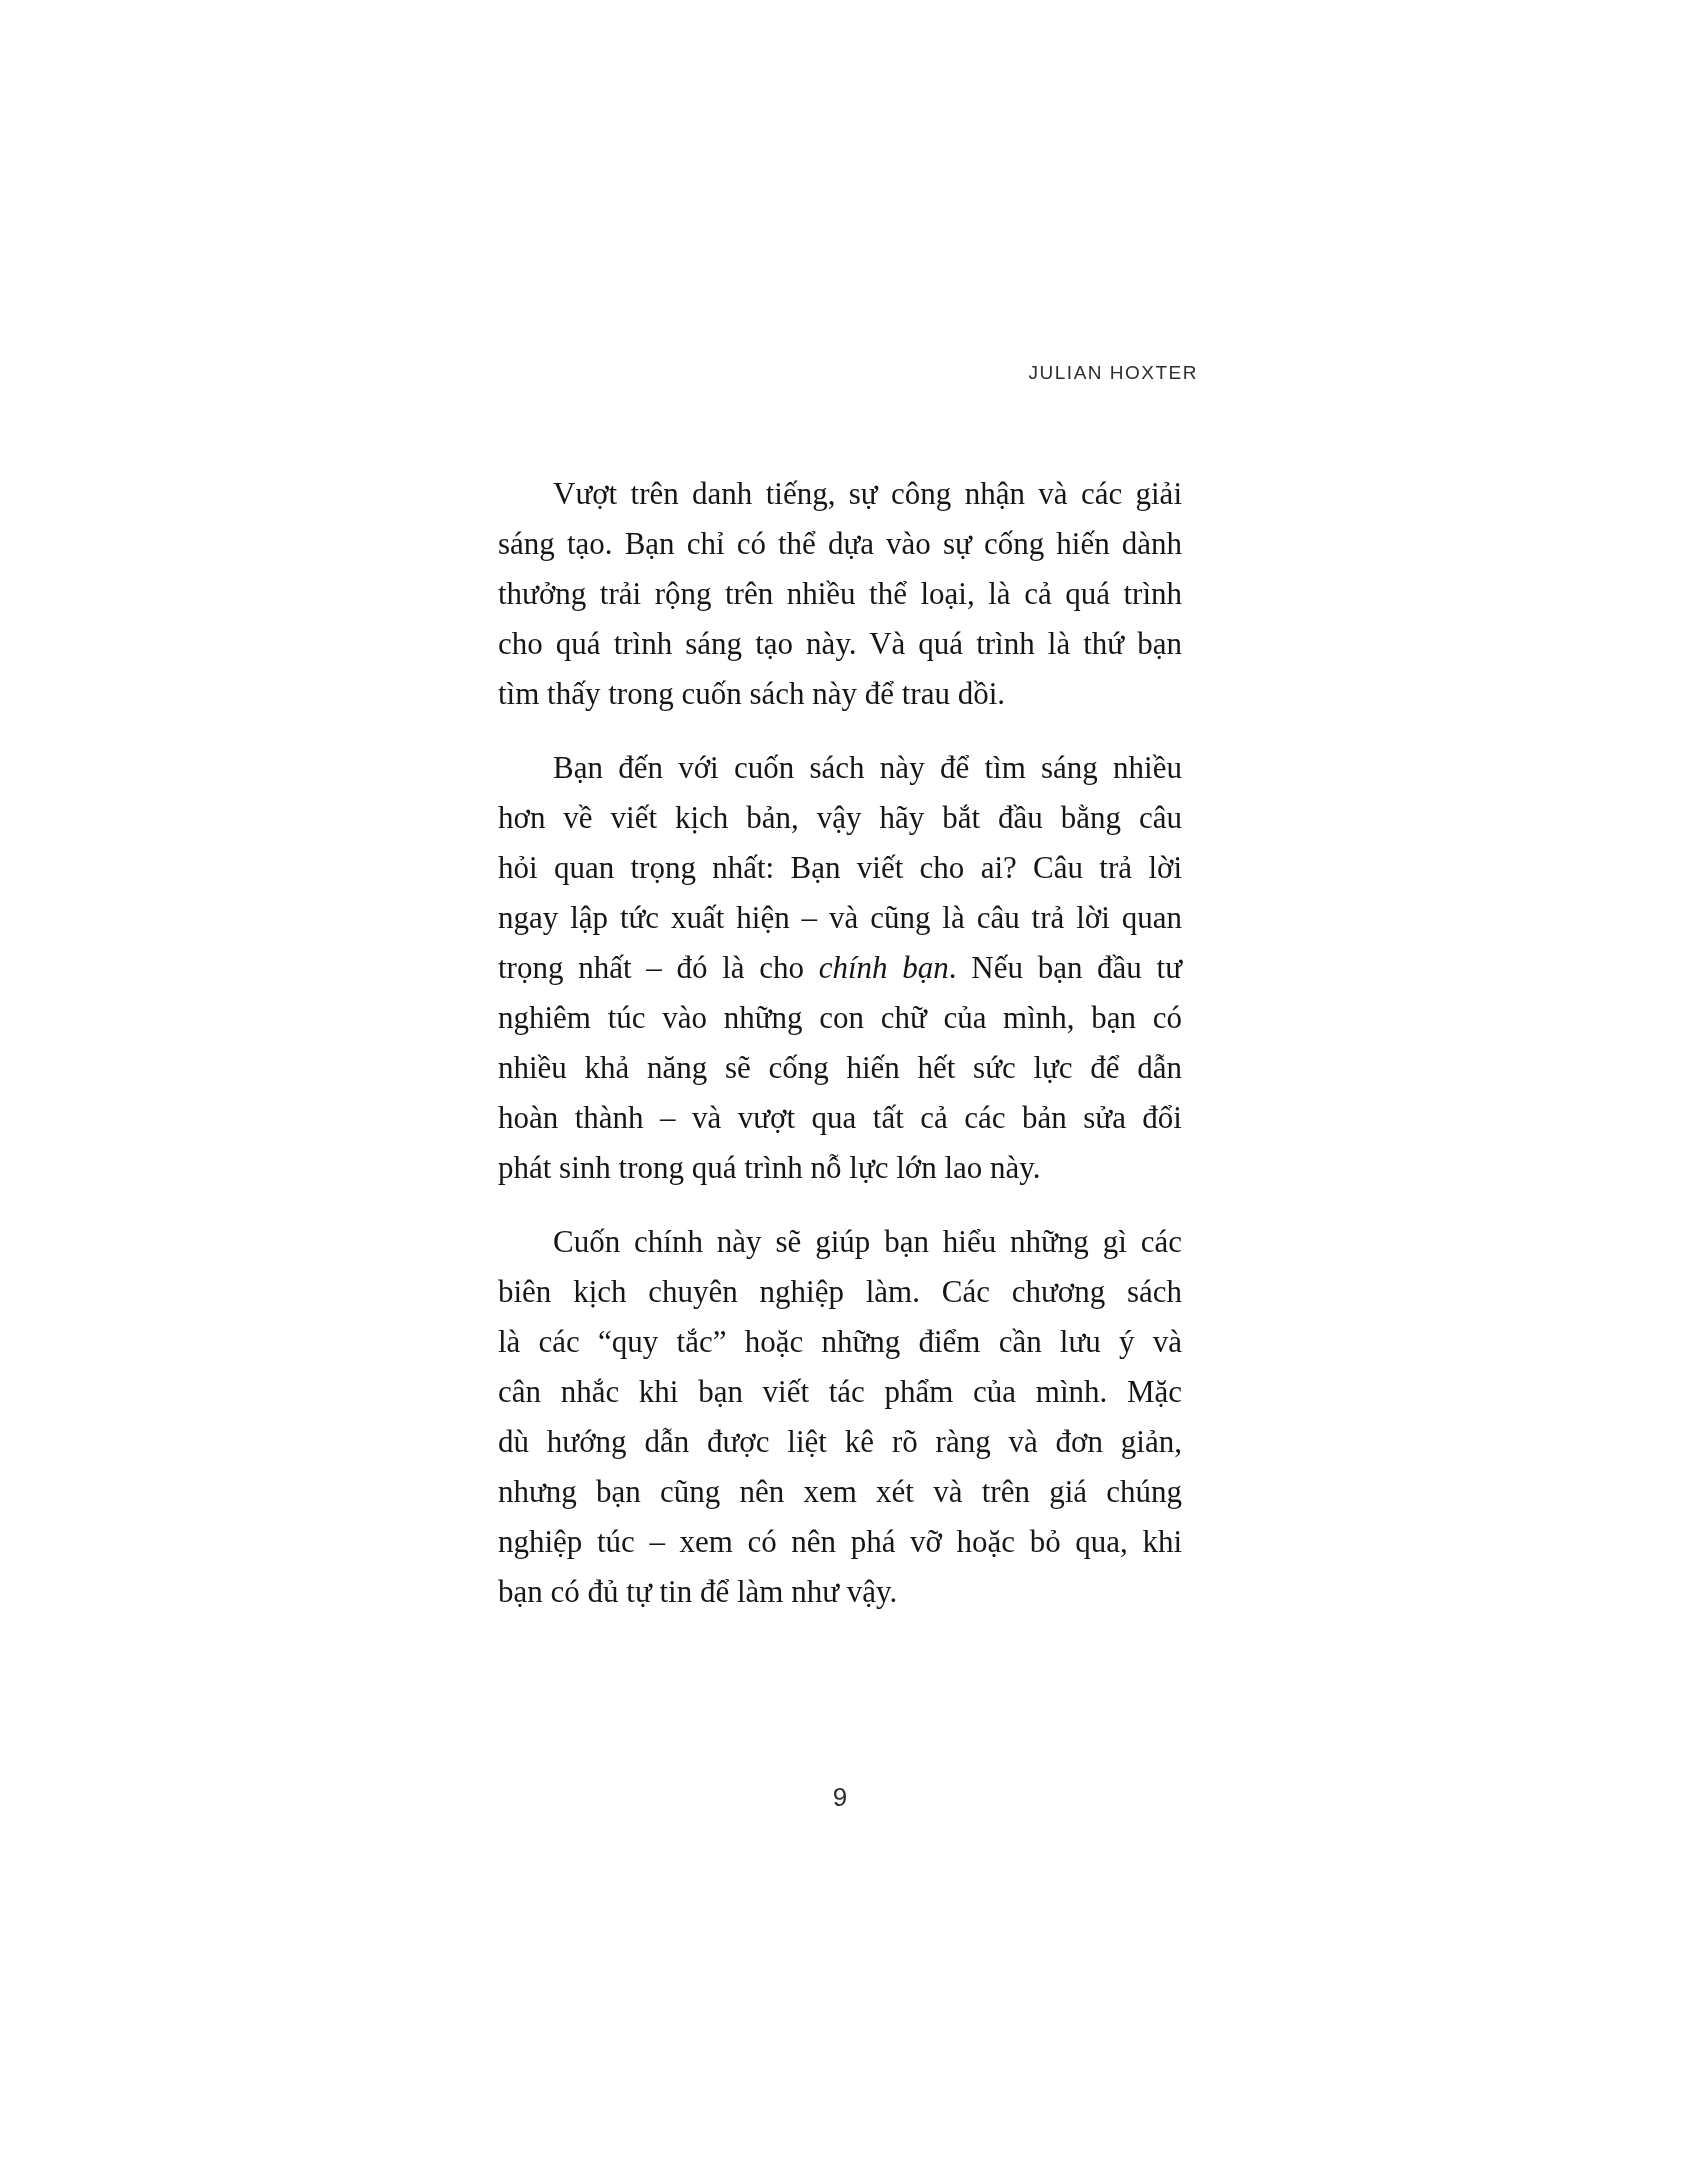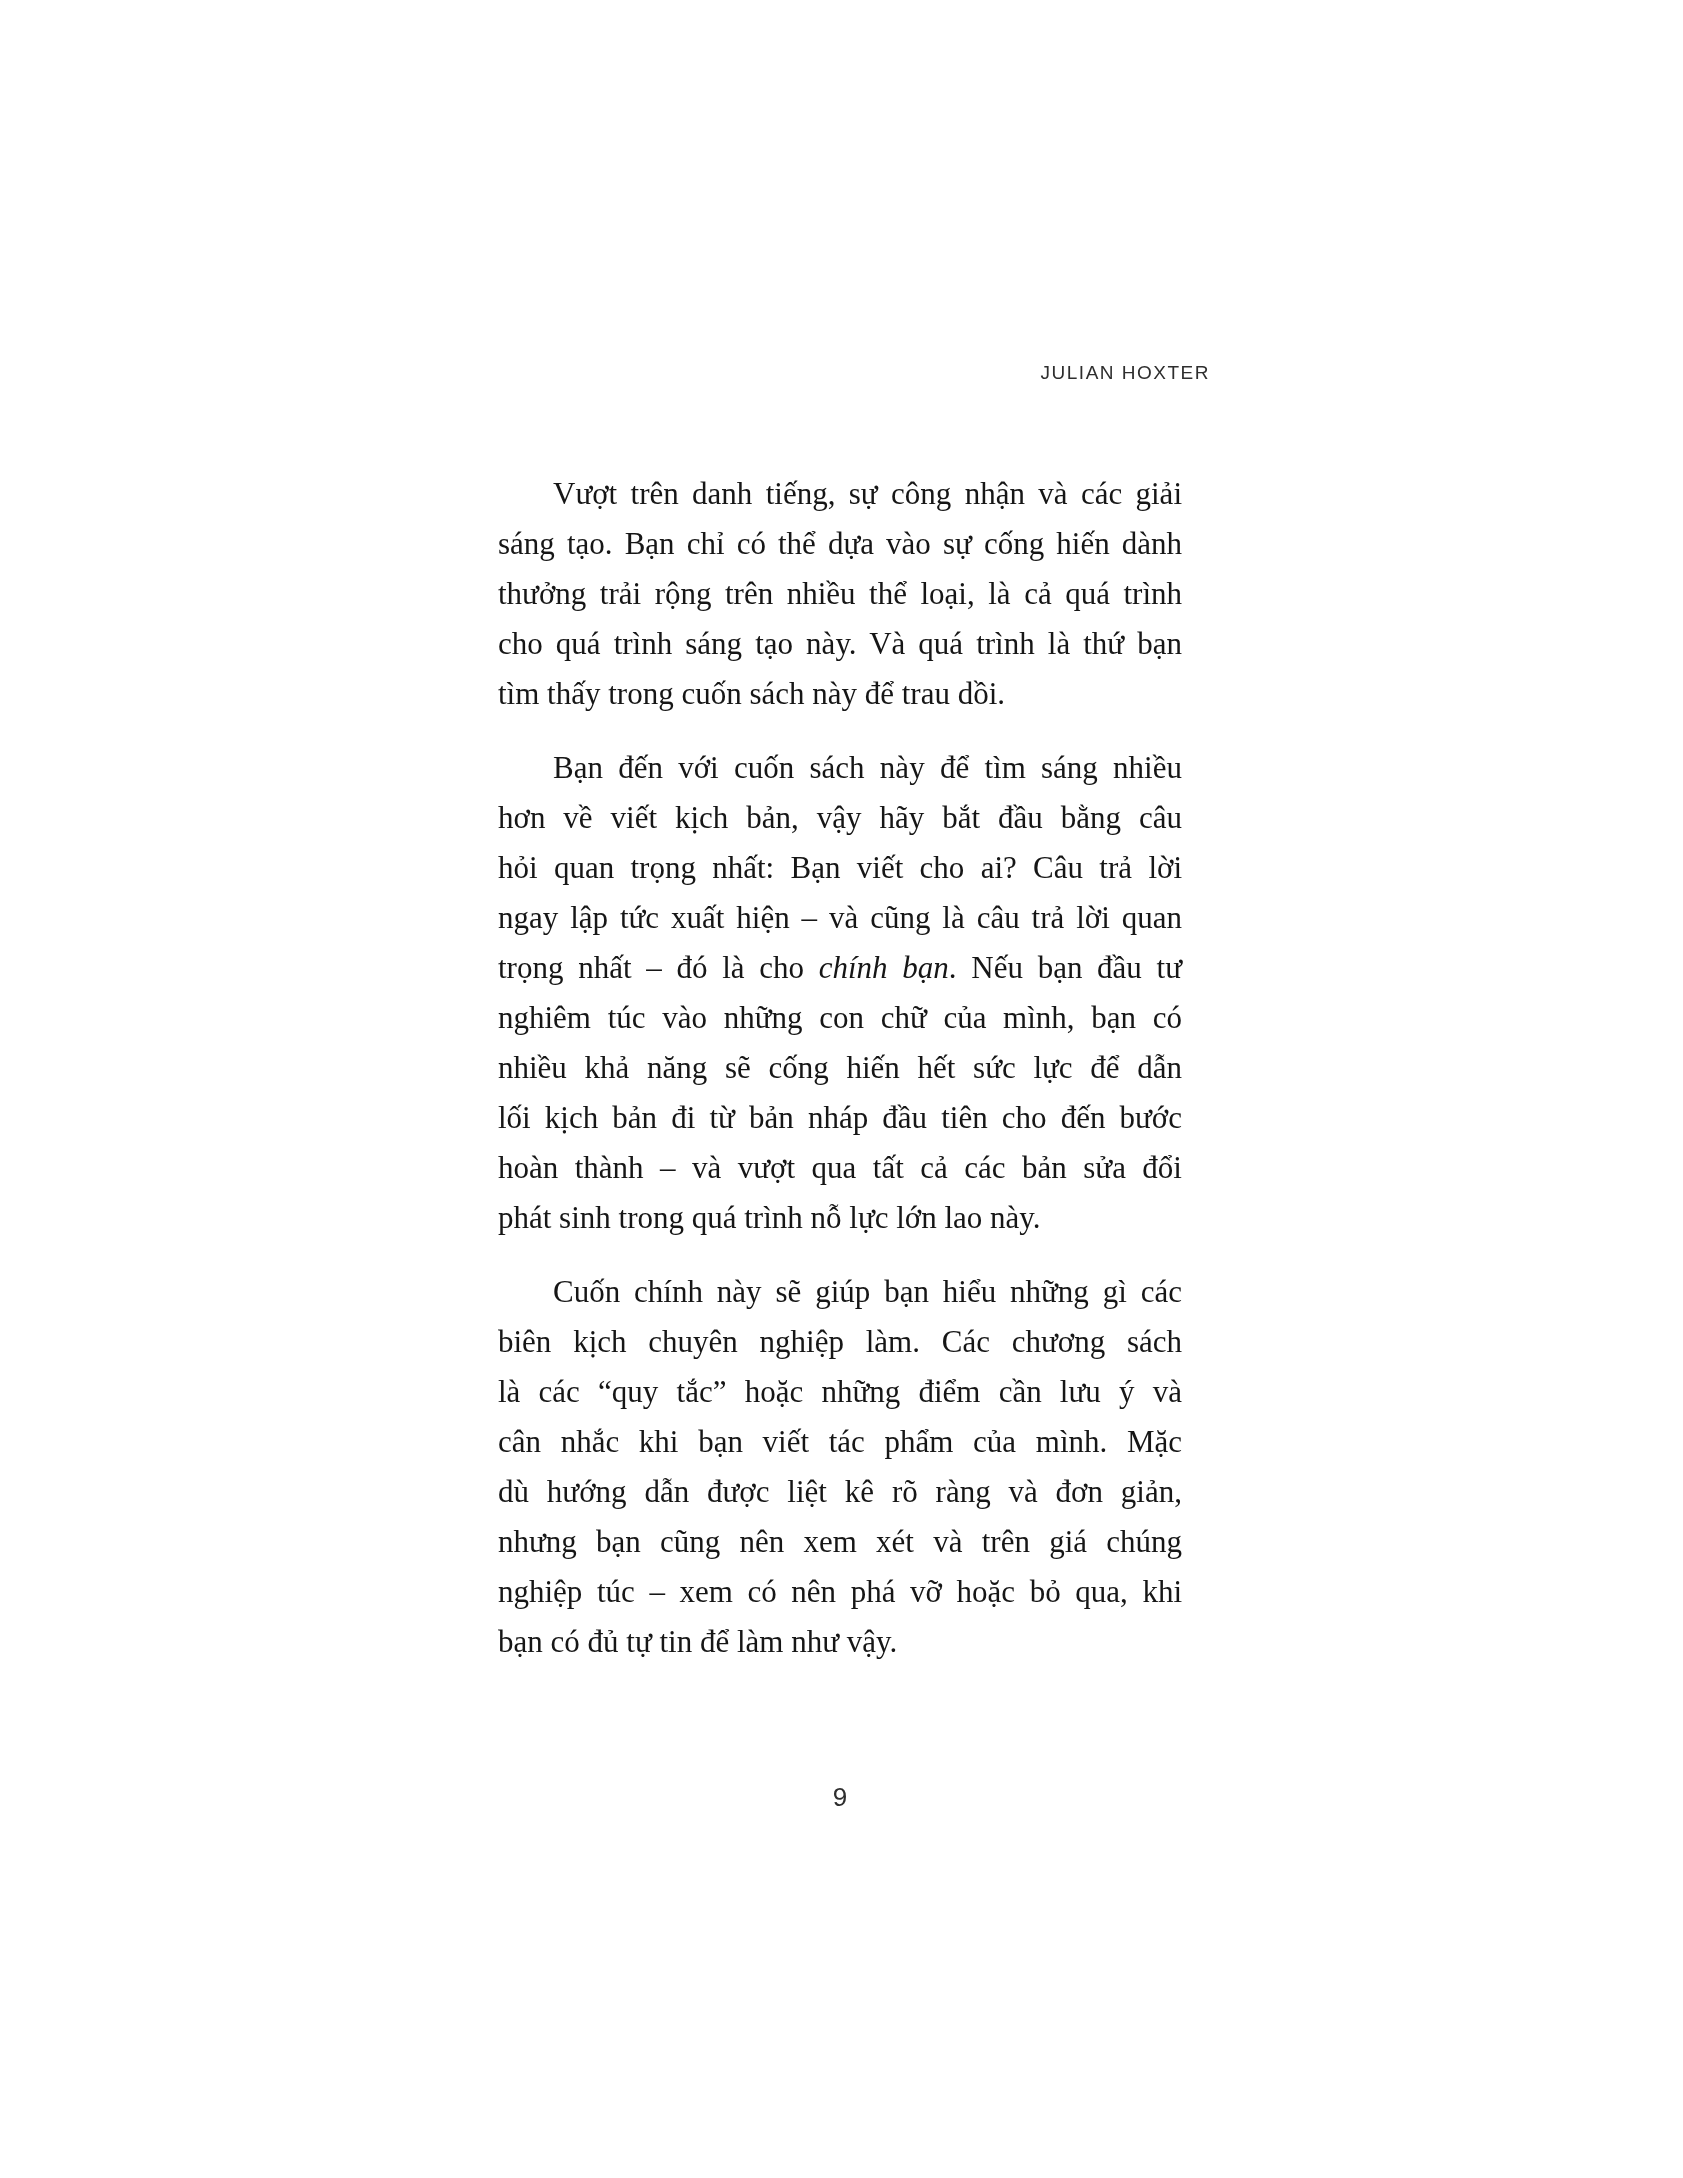--- a/index.html
+++ b/index.html
@@ -5,21 +5,21 @@
   html, body { margin: 0; padding: 0; background: #ffffff; }
   .page {
     position: relative;
     width: 1683px;
     height: 2178px;
     background: #ffffff;
     overflow: hidden;
   }
   .running-header {
     position: absolute;
-    left: 494px;
+    left: 482px;
     top: 362px;
     width: 716px;
     text-align: right;
     font-family: "Liberation Sans", "DejaVu Sans", sans-serif;
     font-size: 19px;
     font-weight: 400;
     letter-spacing: 1.5px;
     color: #2e2e2e;
     text-transform: uppercase;
   }
@@ -72,21 +72,20 @@
         <div class="line para-last"><span class="seg">tìm thấy trong cuốn sách này để trau dồi.</span></div>
       </div>
       <div class="para">
         <div class="line para-first"><span class="seg">Bạn đến với cuốn sách này để tìm sáng nhiều</span></div>
         <div class="line"><span class="seg">hơn về viết kịch bản, vậy hãy bắt đầu bằng câu</span></div>
         <div class="line"><span class="seg">hỏi quan trọng nhất: Bạn viết cho ai? Câu trả lời</span></div>
         <div class="line"><span class="seg">ngay lập tức xuất hiện – và cũng là câu trả lời quan</span></div>
         <div class="line"><span class="seg">trọng nhất – đó là cho </span><span class="seg it">chính bạn</span><span class="seg">. Nếu bạn đầu tư</span></div>
         <div class="line"><span class="seg">nghiêm túc vào những con chữ của mình, bạn có</span></div>
         <div class="line"><span class="seg">nhiều khả năng sẽ cống hiến hết sức lực để dẫn</span></div>
-        <div class="line"><span class="seg">lối kịch bản đi từ bản nháp đầu tiên cho đến bước</span></div>
         <div class="line"><span class="seg">hoàn thành – và vượt qua tất cả các bản sửa đổi</span></div>
         <div class="line para-last"><span class="seg">phát sinh trong quá trình nỗ lực lớn lao này.</span></div>
       </div>
       <div class="para">
         <div class="line para-first"><span class="seg">Cuốn chính này sẽ giúp bạn hiểu những gì các</span></div>
         <div class="line"><span class="seg">biên kịch chuyên nghiệp làm. Các chương sách</span></div>
         <div class="line"><span class="seg">là các “quy tắc” hoặc những điểm cần lưu ý và</span></div>
         <div class="line"><span class="seg">cân nhắc khi bạn viết tác phẩm của mình. Mặc</span></div>
         <div class="line"><span class="seg">dù hướng dẫn được liệt kê rõ ràng và đơn giản,</span></div>
         <div class="line"><span class="seg">nhưng bạn cũng nên xem xét và trên giá chúng</span></div>

